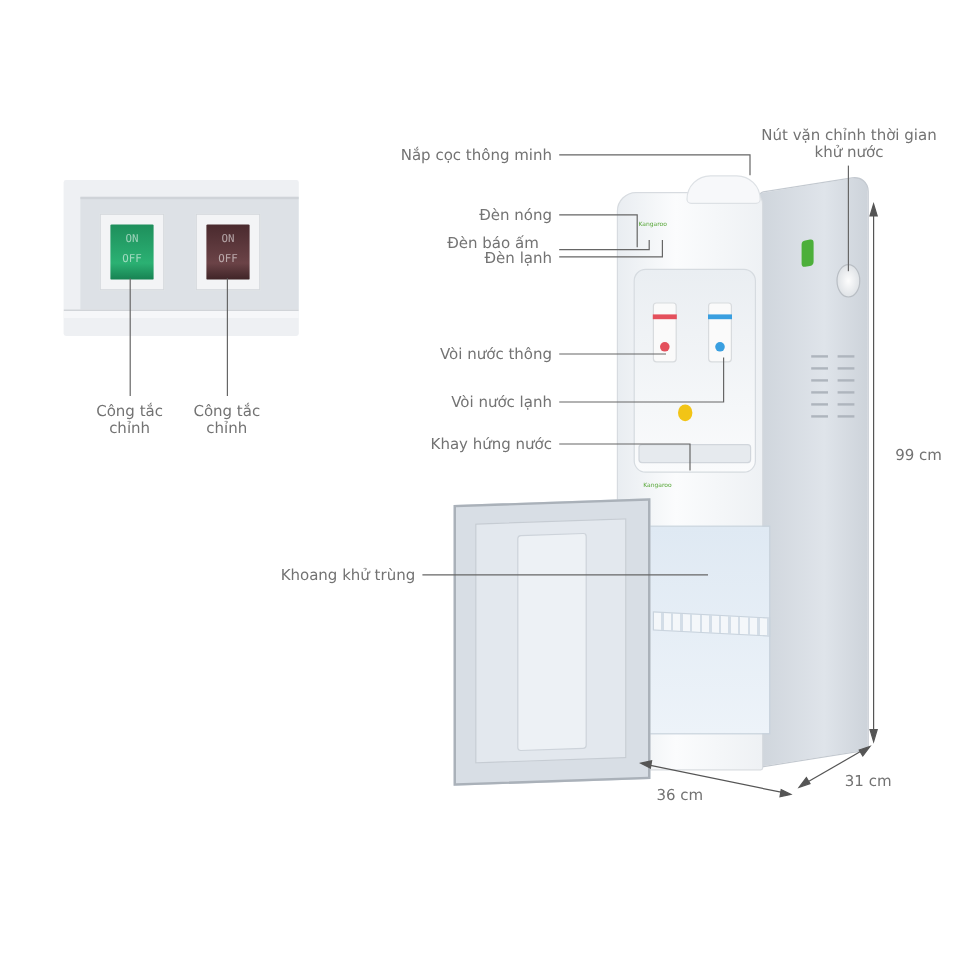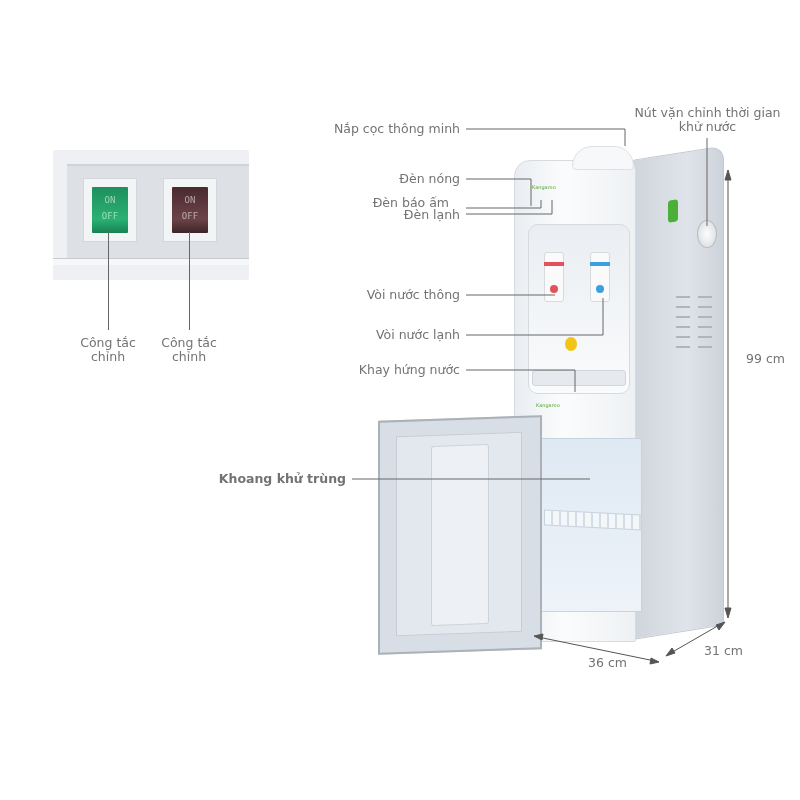--- a/index.html
+++ b/index.html
@@ -143,21 +143,21 @@
   </g>
 </svg>
 
 <div class="lbl r" style="left:300px;top:122px;width:160px;">Nắp cọc thông minh</div>
 <div class="lbl r" style="left:330px;top:172px;width:130px;">Đèn nóng</div>
 <div class="lbl r" style="left:314px;top:196px;width:135px;">Đèn báo ấm</div>
 <div class="lbl r" style="left:330px;top:208px;width:130px;">Đèn lạnh</div>
 <div class="lbl r" style="left:300px;top:288px;width:160px;">Vòi nước thông</div>
 <div class="lbl r" style="left:300px;top:328px;width:160px;">Vòi nước lạnh</div>
 <div class="lbl r" style="left:300px;top:363px;width:160px;">Khay hứng nước</div>
-<div class="lbl r" style="left:190px;top:472px;width:156px;font-weight:bold;">Khoang khử trùng</div>
+<div class="lbl r" style="left:190px;top:472px;width:156px;">Khoang khử trùng</div>
 <div class="lbl c" style="left:620px;top:106px;width:175px;">
   <div>Nút vặn chỉnh thời gian</div>
   <div>khử nước</div>
 </div>
 
-<div class="lbl" style="left:746px;top:352px;">99 cm</div>
-<div class="lbl" style="left:588px;top:656px;">36 cm</div>
+<div class="lbl" style="left:746px;top:372px;">99 cm</div>
+<div class="lbl" style="left:547px;top:656px;">36 cm</div>
 <div class="lbl" style="left:704px;top:644px;">31 cm</div>
 
 </body></html>

